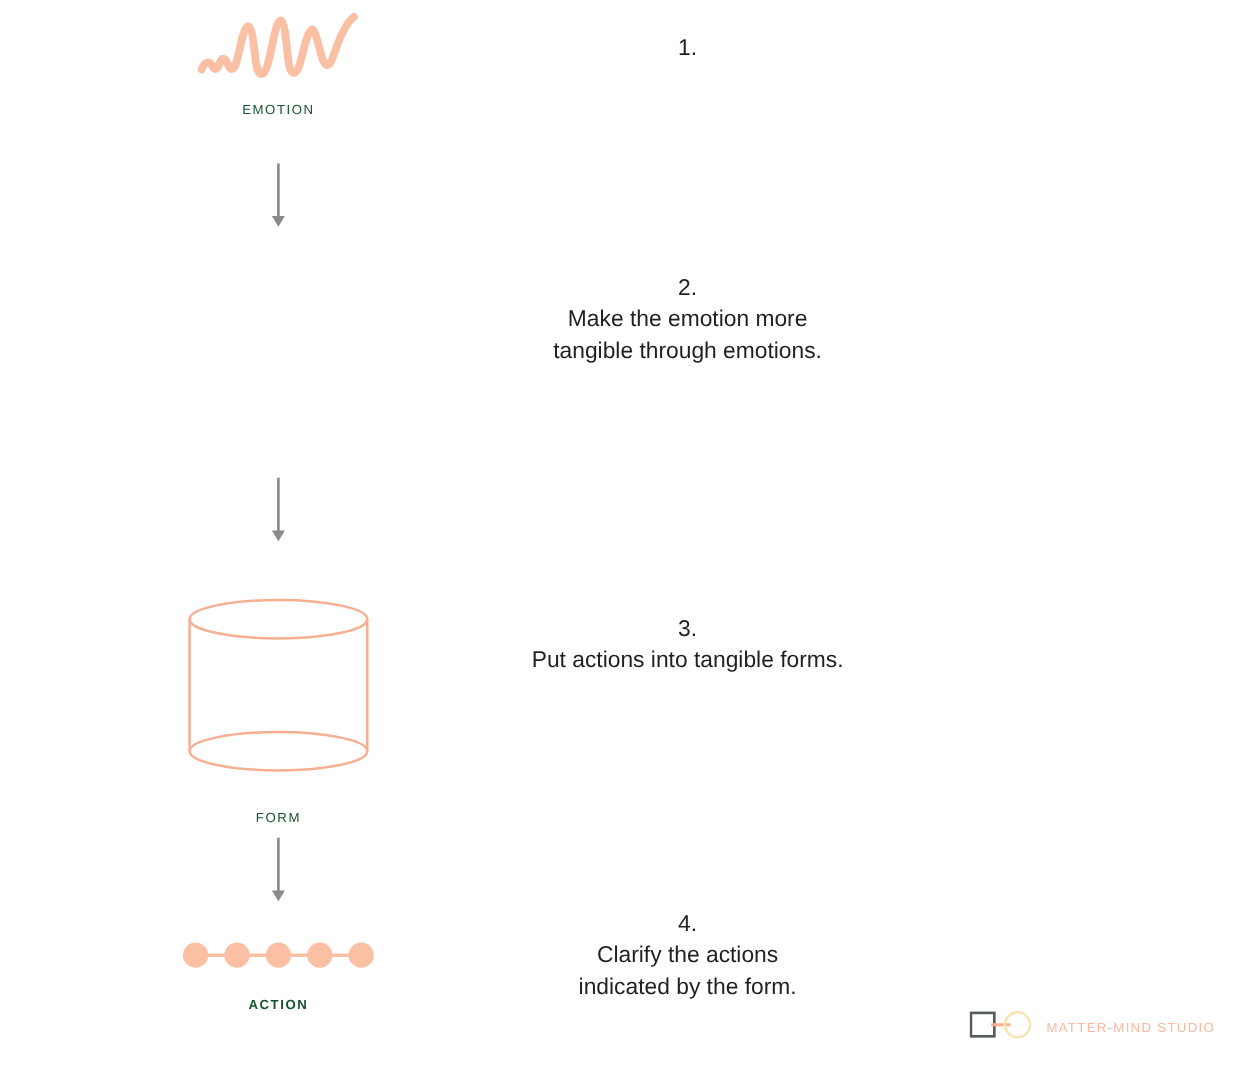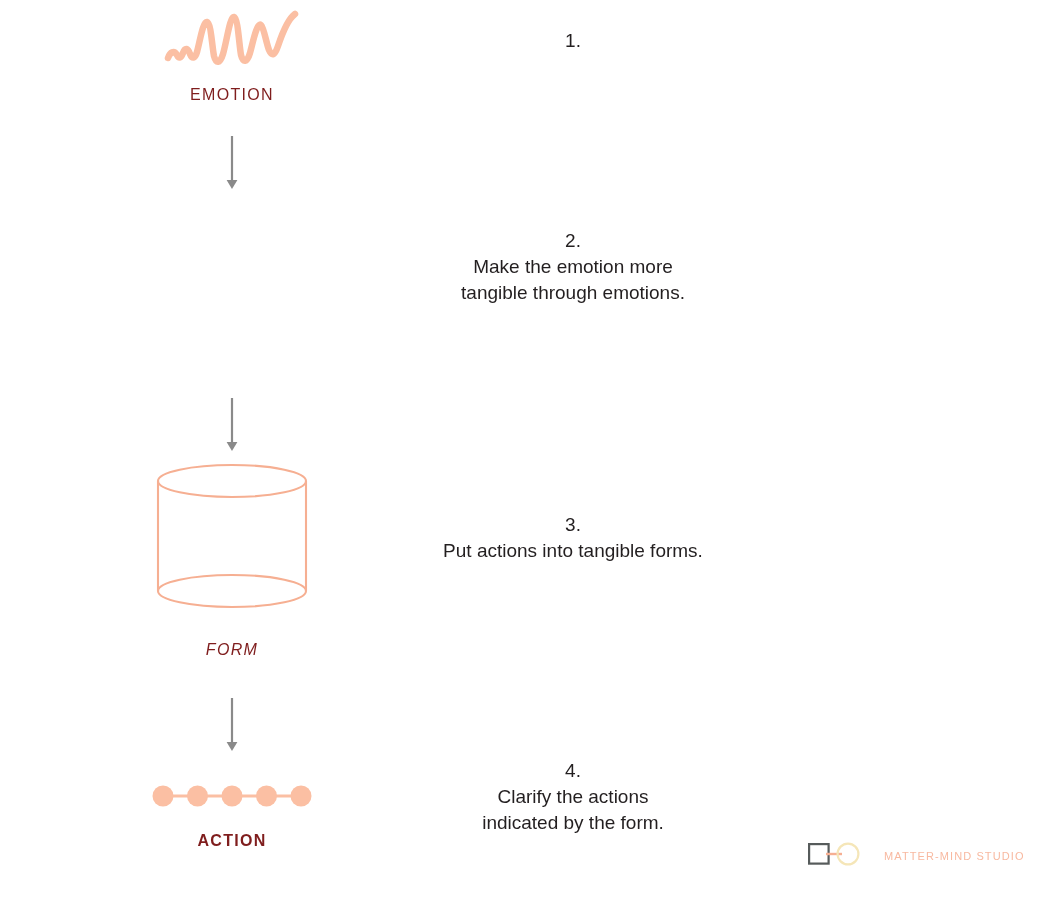--- a/index.html
+++ b/index.html
@@ -22,43 +22,43 @@
   }
 
   
   .stage-visual {
     position: absolute;
     width: 260px;
     left: 102px;
     text-align: center;
   }
   .stage-label {
-    font-size: 16px;
+    font-size: 11px;
     letter-spacing: 1.3px;
-    color: #7f1d1d;
+    color: #14532d;
     text-align: center;
     font-family: "Liberation Sans", sans-serif;
   }
   .glyph-holder {
     display: block;
     margin: 0 auto;
   }
 
   
   #emotion-visual { top: 8px; }
   #emotion-visual .glyph-holder { height: 62px; }
   #emotion-visual .stage-label { margin-top: 16px; }
 
   
   #metaphor-visual { top: 178px; }
   #metaphor-visual .glyph-holder { height: 155px; }
   #metaphor-visual .stage-label { margin-top: 18px; }
 
   
-  #form-visual { top: 459px; font-style: italic; }
+  #form-visual { top: 494px; }
   #form-visual .glyph-holder { height: 160px; }
   #form-visual .stage-label { margin-top: 22px; }
 
   
   #action-visual { top: 778px; font-weight: bold; }
   #action-visual .glyph-holder { height: 36px; }
   #action-visual .stage-label { margin-top: 18px; }
 
   
   .arrow {
@@ -96,21 +96,21 @@
   #step-3 { top: 512px; }
   #step-4 { top: 758px; }
 
   
   #brand-watermark {
     position: absolute;
     left: 808px;
     top: 841px;
     display: flex;
     align-items: center;
-    gap: 24px;
+    gap: 12px;
   }
   #brand-wordmark {
     font-size: 11px;
     letter-spacing: 1.1px;
     color: #f8b9a0;
     font-family: "Liberation Sans", sans-serif;
     white-space: nowrap;
   }
 </style>
 </head>

